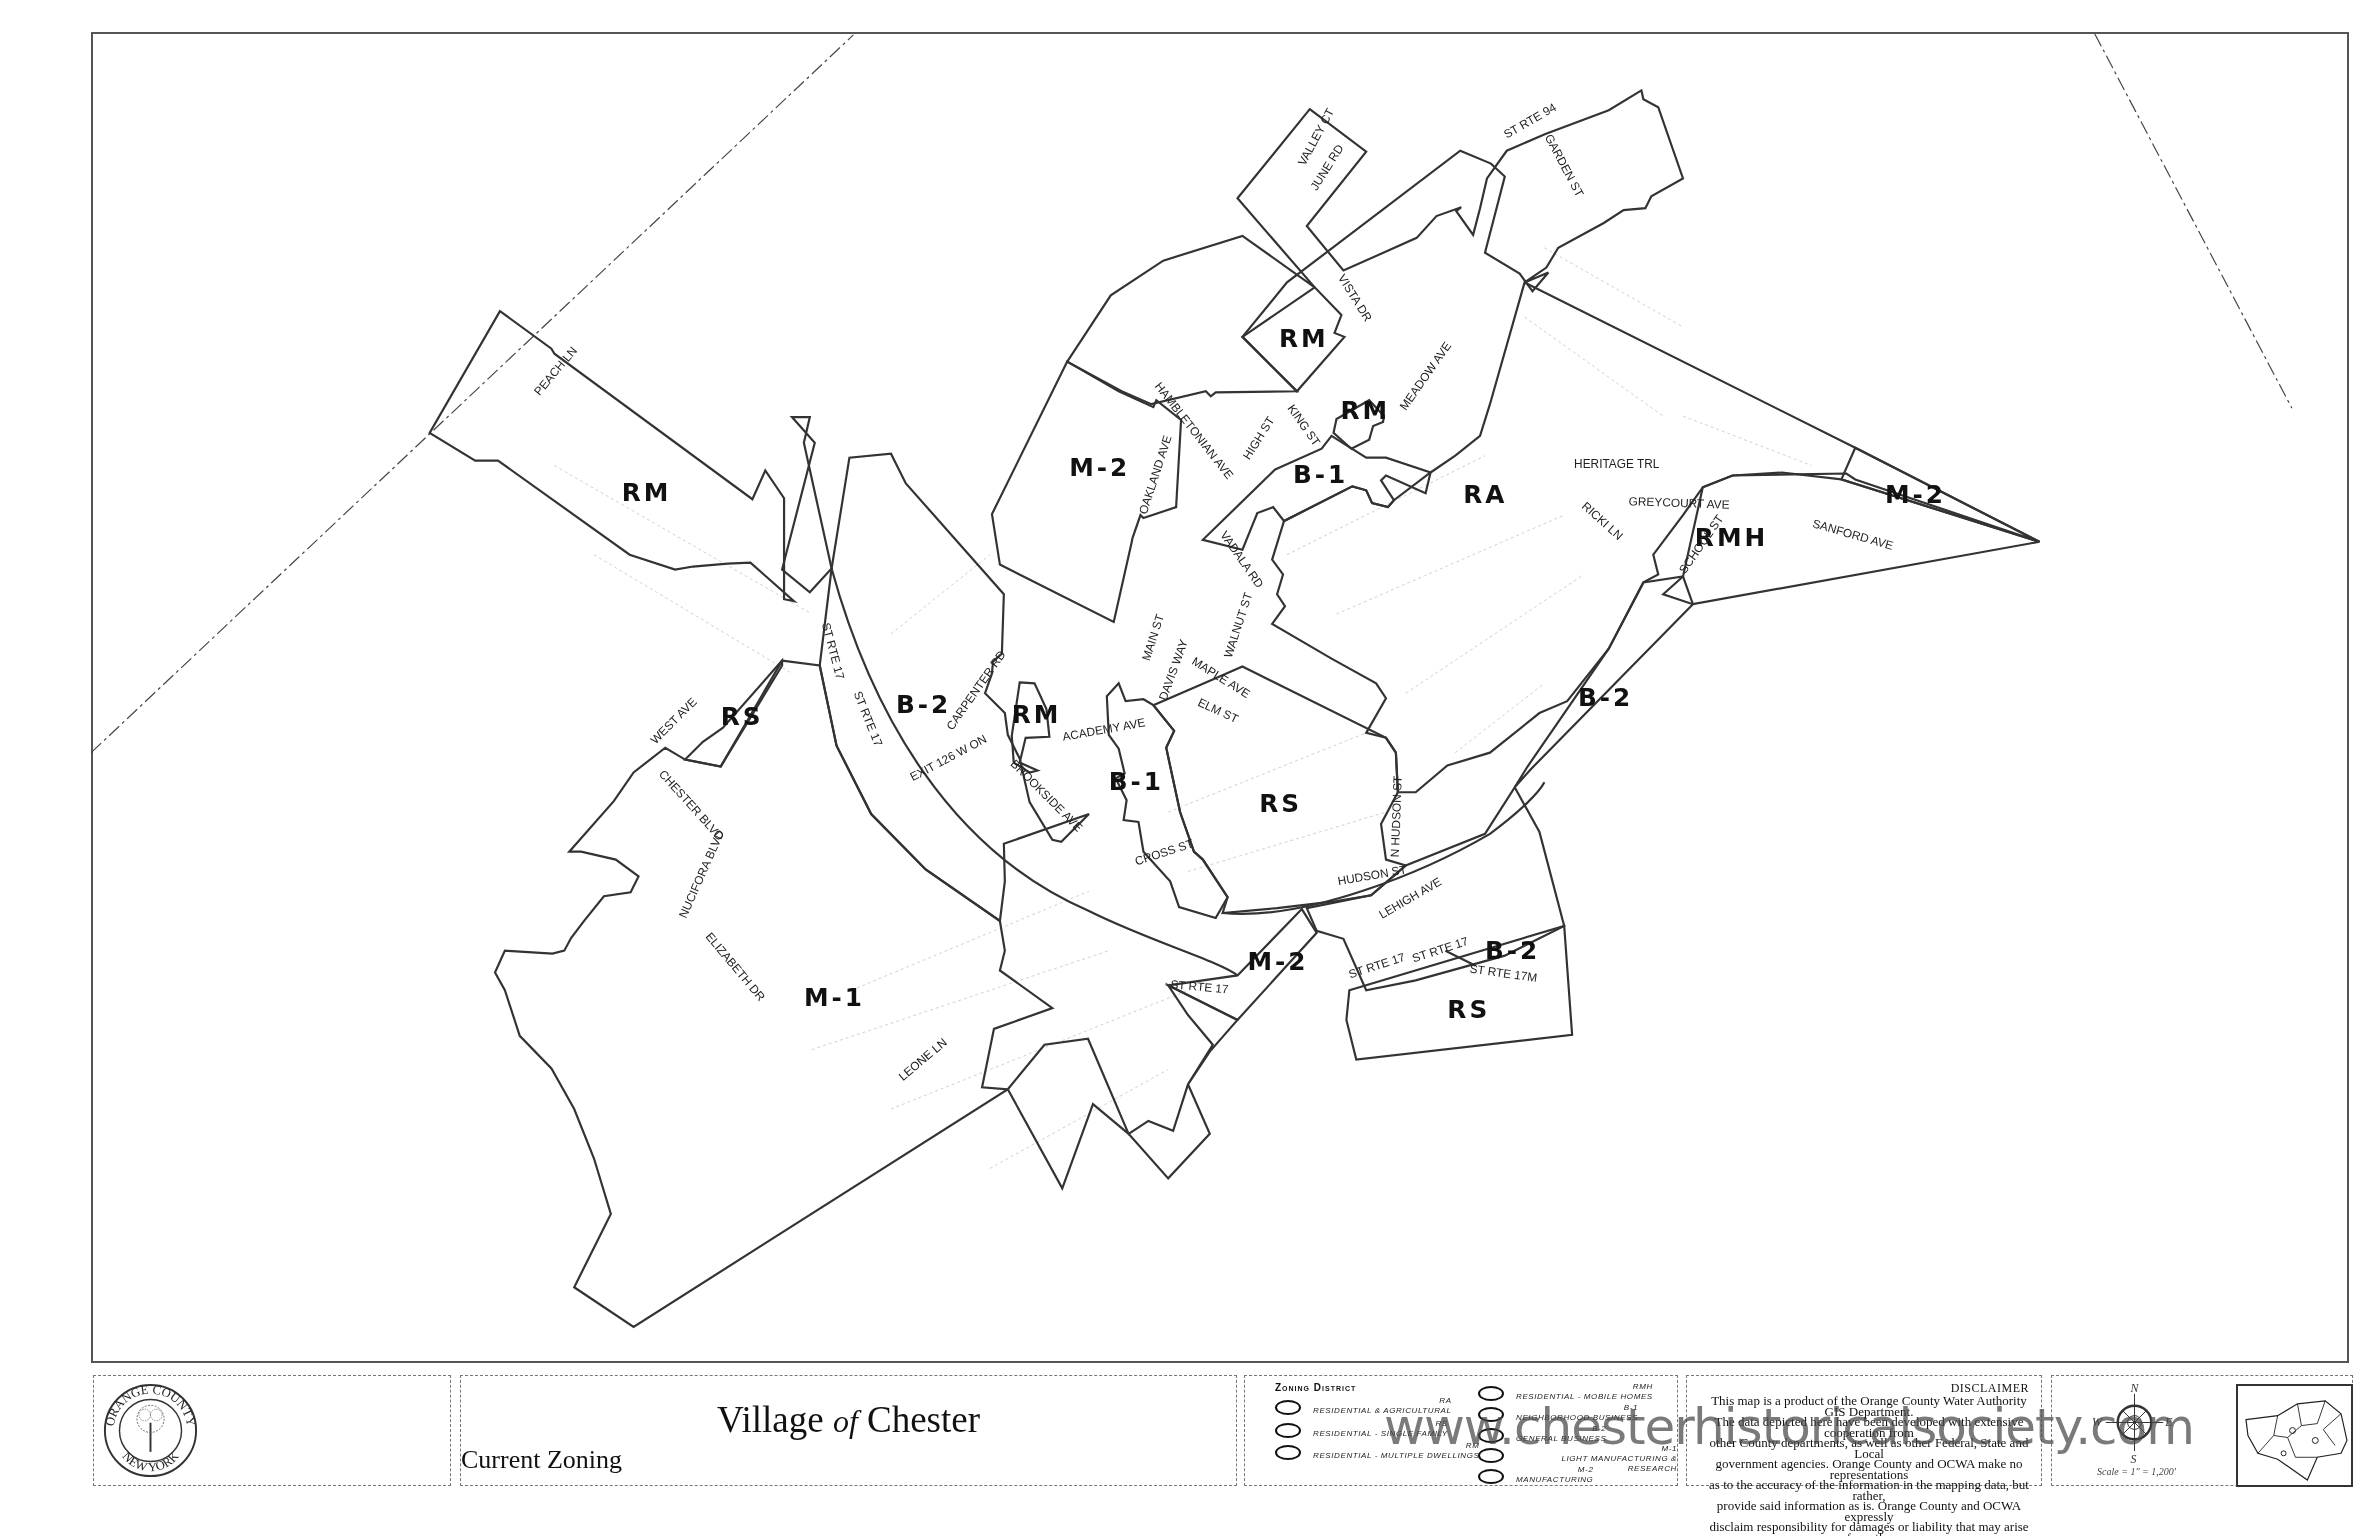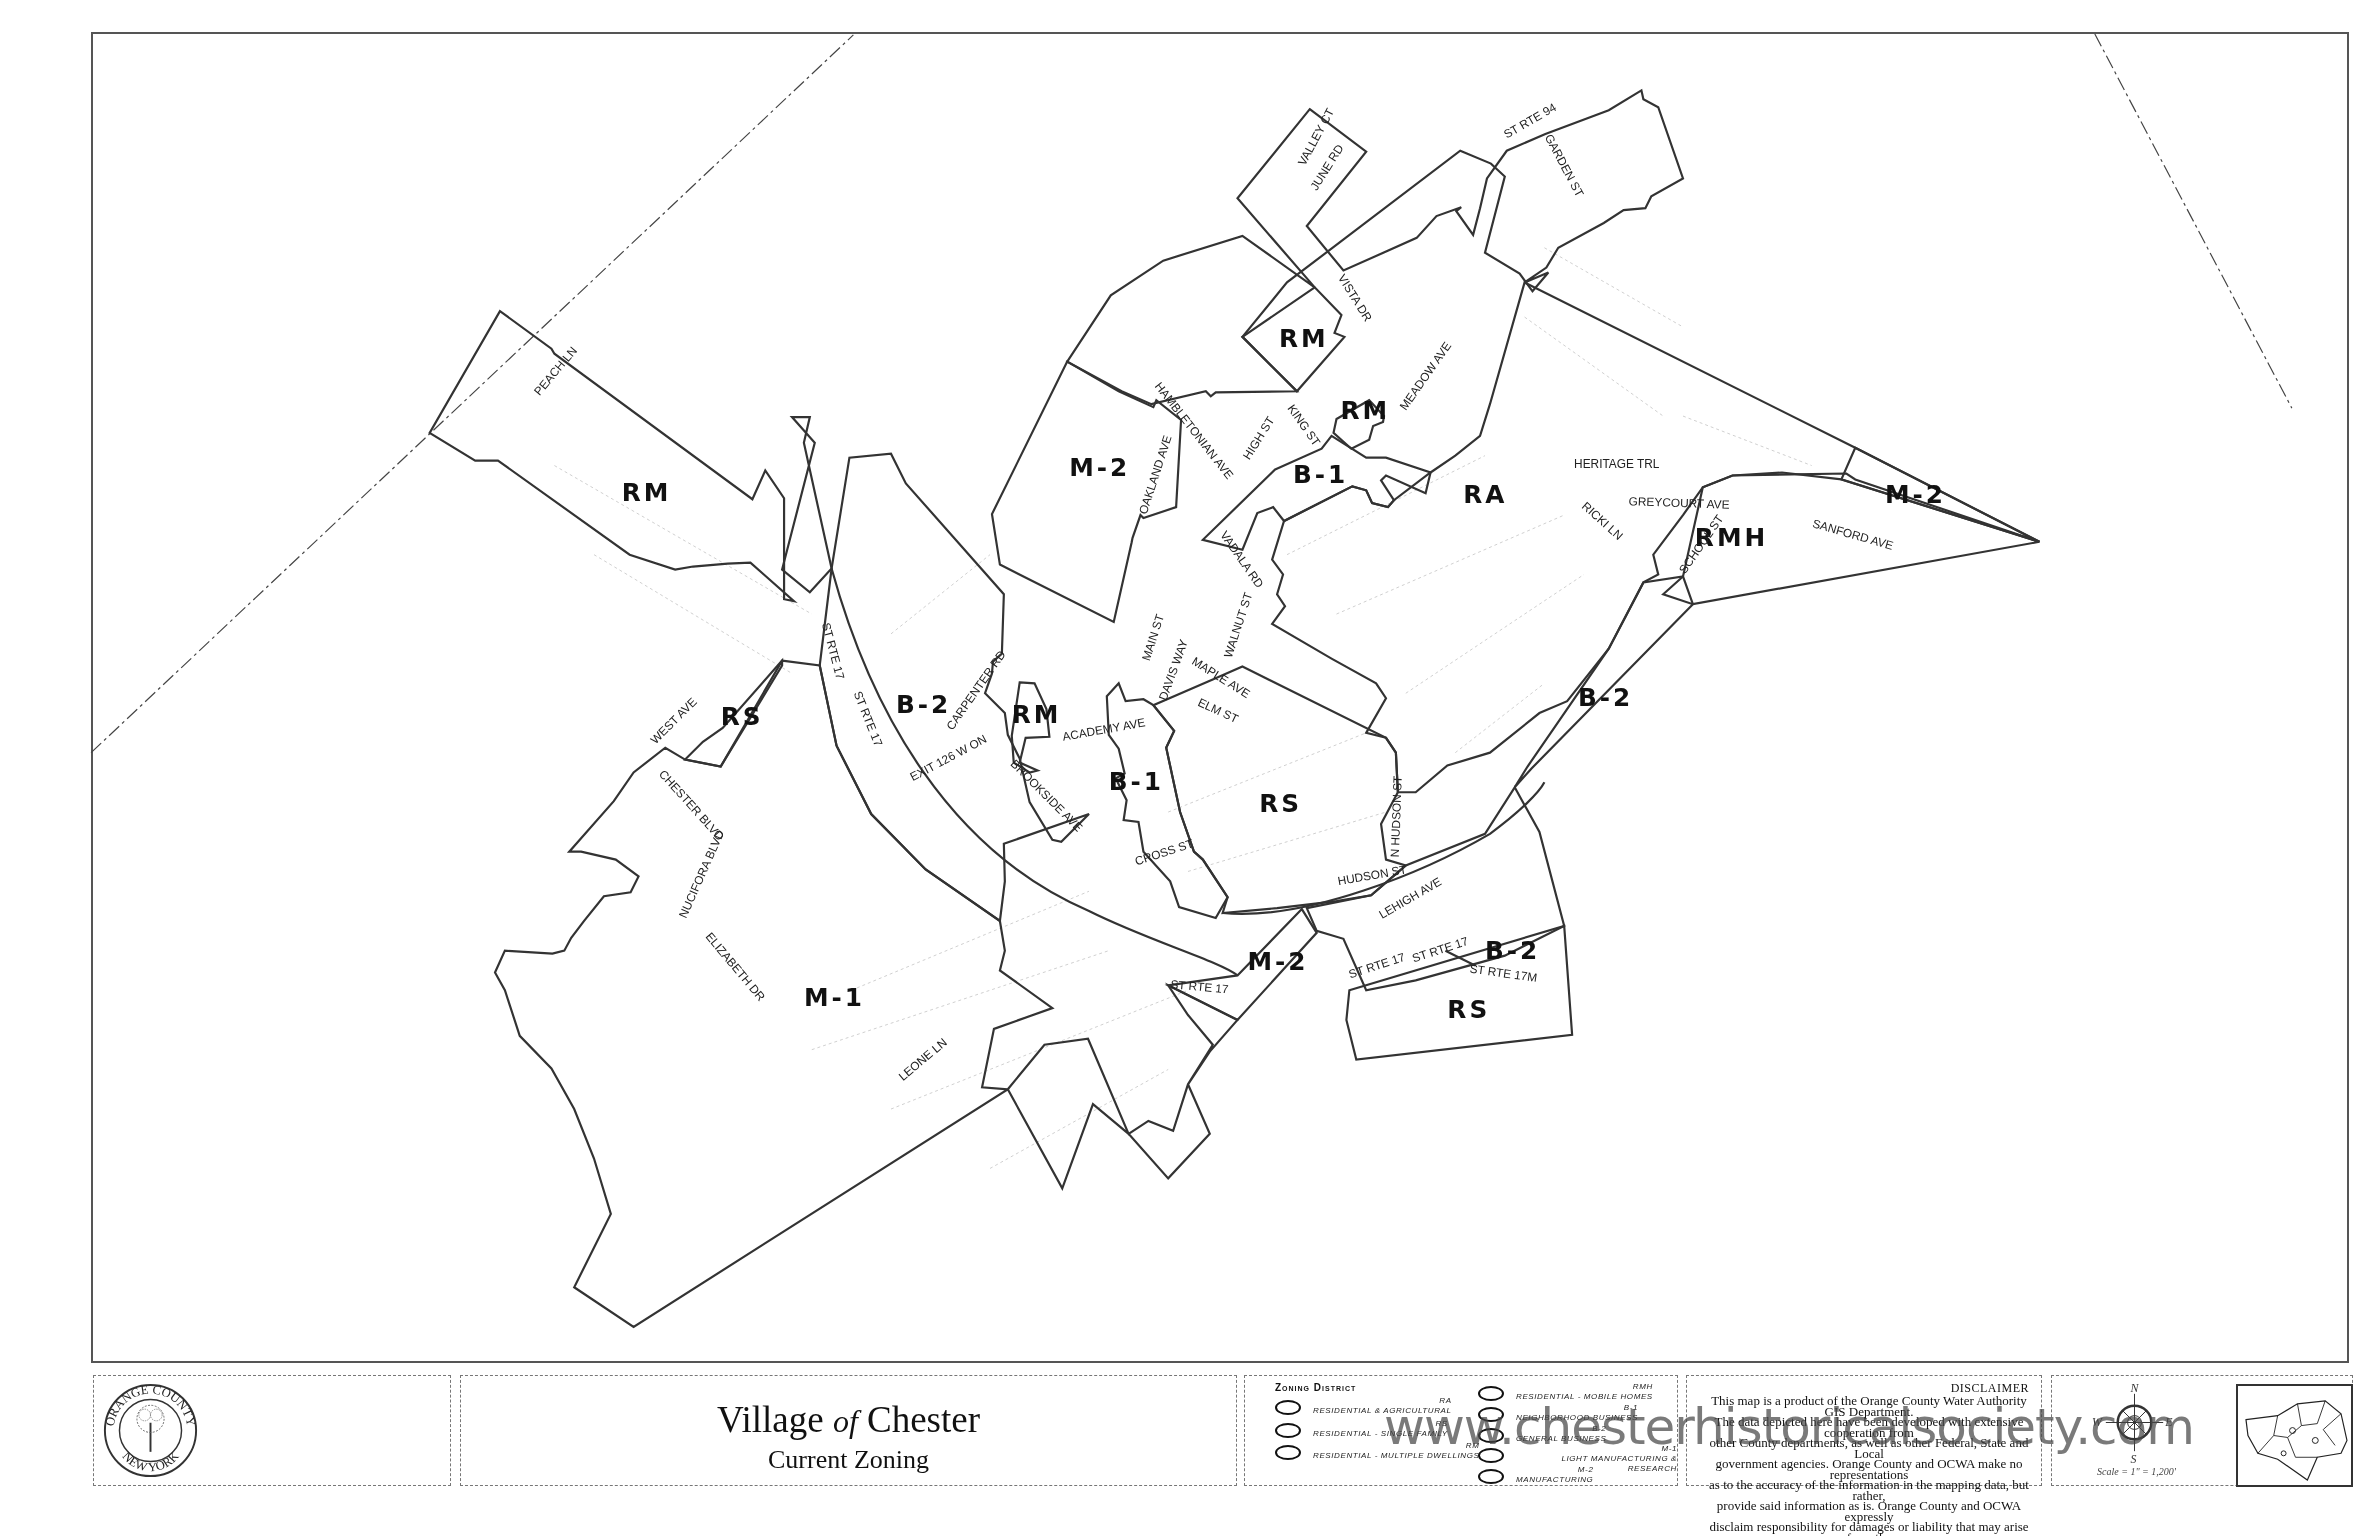--- a/index.html
+++ b/index.html
@@ -17,21 +17,21 @@
   .p-title { left: 460px; width: 777px; }
   .p-legend { left: 1244px; width: 434px; text-align: right; }
   .p-disc { left: 1686px; width: 356px; }
   .p-compass { left: 2051px; width: 302px; }
 
   .seal { position: absolute; left: 8px; top: 6px; width: 97px; height: 97px; }
   .agency-text { position: absolute; left: 111px; top: 6px; width: 238px; text-align: center; font-family: "Liberation Serif", serif; font-size: 10.4px; line-height: 13.5px; color: #444; }
 
   .title-main { position: absolute; left: 0; right: 0; top: 22px; text-align: center; font-family: "Liberation Serif", serif; font-size: 37px; color: #111; }
   .title-main .of { font-style: italic; font-size: 32px; }
-  .title-sub { position: absolute; left: 0; right: 0; top: 69px; text-align: center; font-family: "Liberation Serif", serif; font-size: 26px; color: #111; }
+  .title-sub { position: absolute; left: 0; right: 0; top: 69px; font-family: "Liberation Serif", serif; font-size: 26px; color: #111; }
 
   .legend-head { position: absolute; left: 30px; top: 6px; font-size: 10px; font-weight: bold; letter-spacing: 1px; font-variant: small-caps; }
   .legend-item { position: absolute; display: flex; align-items: flex-start; }
   .legend-swatch { width: 22px; height: 11px; border: 2.5px solid #111; border-radius: 50%; margin-right: 6px; margin-top: 4px; flex: none; }
   .legend-text { font-size: 8px; font-style: italic; line-height: 10px; letter-spacing: 0.6px; text-transform: uppercase; color: #222; }
   .legend-text .code { display: block; }
   .legend-text .desc { display: block; padding-left: 6px; }
 
   .disc-head { position: absolute; right: 12px; top: 5px; font-family: "Liberation Serif", serif; font-size: 12px; letter-spacing: 0.5px; margin-left: 45px; }
   .disc-body { position: absolute; left: 20px; right: 10px; top: 20px; font-family: "Liberation Serif", serif; font-size: 13px; line-height: 10.5px; text-align: center; color: #111; }

